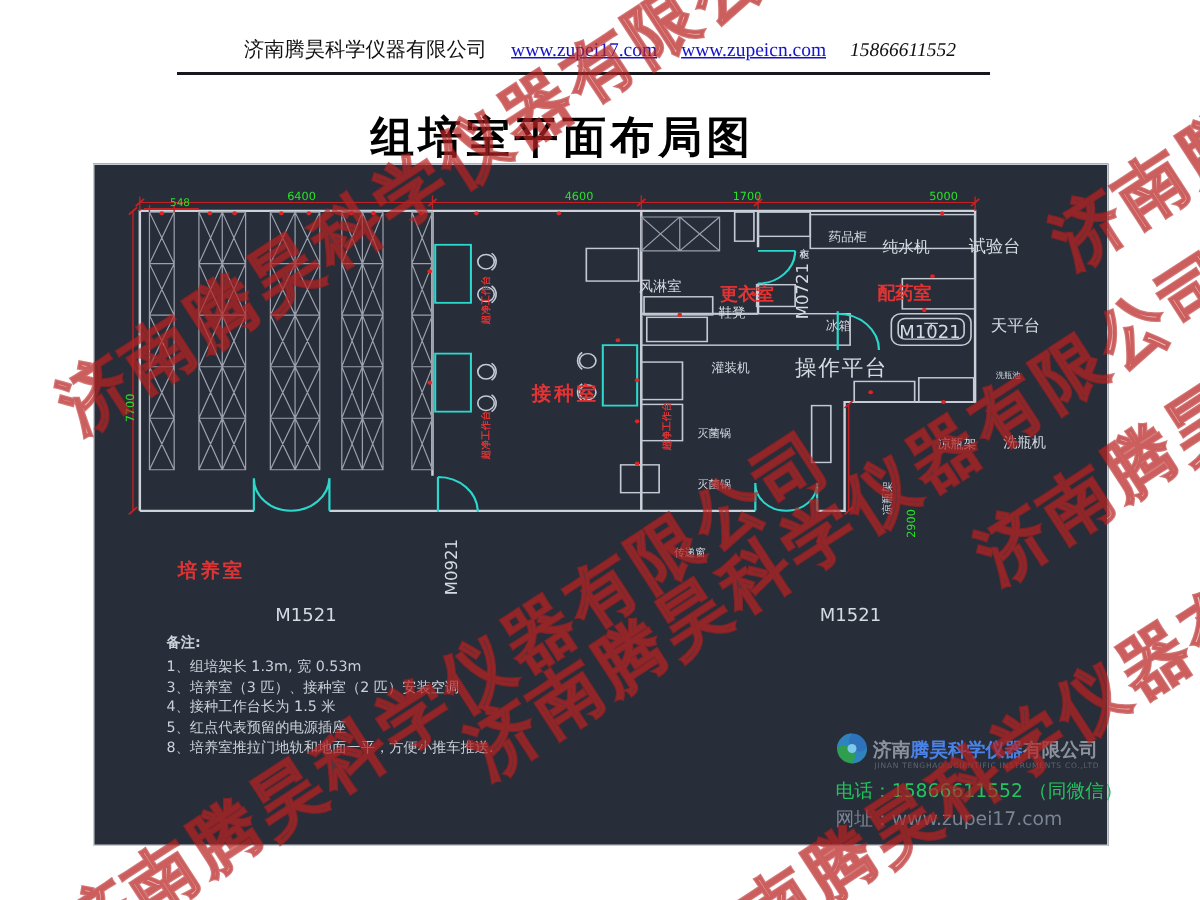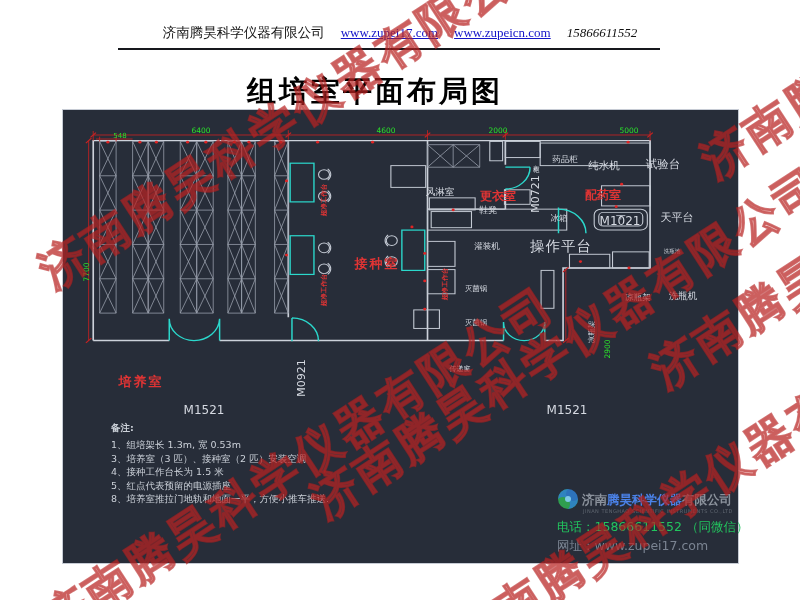--- a/index.html
+++ b/index.html
@@ -180,21 +180,21 @@
 
   <div class="lbl" style="left:141px;top:300px;font-size:12px;">M1521</div>
   <div class="lbl" style="left:504px;top:300px;font-size:12px;">M1521</div>
   <div class="lbl v" style="left:238px;top:268px;font-size:11px;">M0921</div>
   <div class="lbl v" style="left:472px;top:84px;font-size:11px;">M0721</div>
   <div class="lbl" style="left:557px;top:111px;font-size:12px;">M1021</div>
 
   <div class="lbl grn" style="left:57px;top:26px;font-size:7px;">548</div>
   <div class="lbl grn" style="left:138px;top:21px;font-size:7.5px;">6400</div>
   <div class="lbl grn" style="left:323px;top:21px;font-size:7.5px;">4600</div>
-  <div class="lbl grn" style="left:435px;top:21px;font-size:7.5px;">2000</div>
+  <div class="lbl grn" style="left:435px;top:21px;font-size:7.5px;">1700</div>
   <div class="lbl grn" style="left:566px;top:21px;font-size:7.5px;">5000</div>
   <div class="lbl grn v" style="left:24px;top:162px;font-size:7.5px;">7700</div>
   <div class="lbl grn v" style="left:545px;top:239px;font-size:7.5px;">2900</div>
 
   <div id="notes">
     <div class="nh">备注:</div>
     <div class="ni">1、组培架长 1.3m, 宽 0.53m</div>
     <div class="ni">3、培养室（3 匹）、接种室（2 匹）安装空调</div>
     <div class="ni">4、接种工作台长为 1.5 米</div>
     <div class="ni">5、红点代表预留的电源插座</div>

